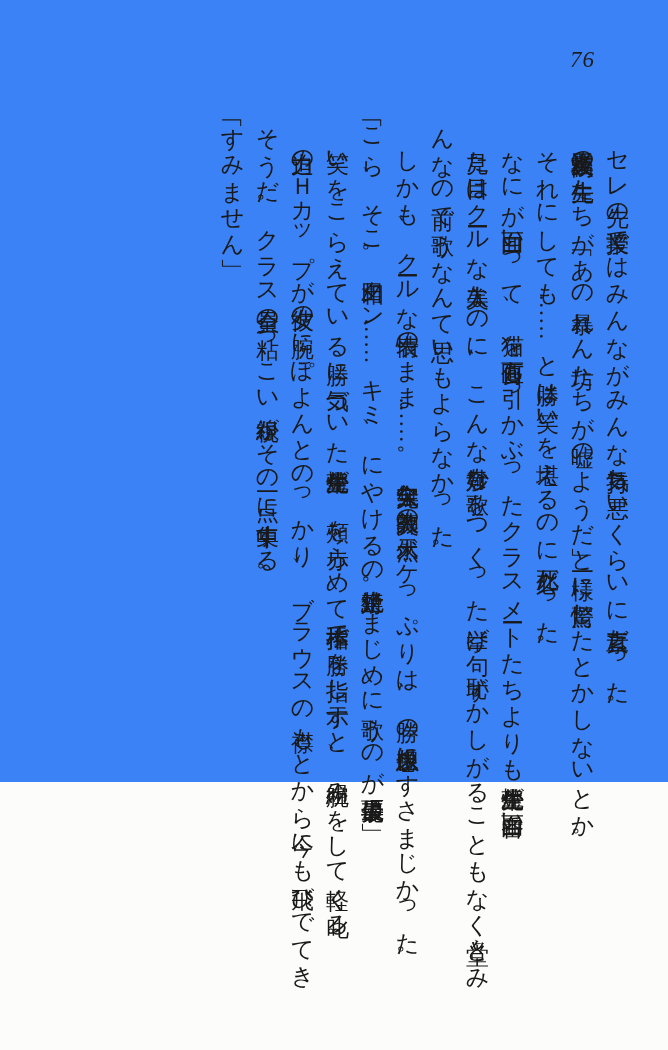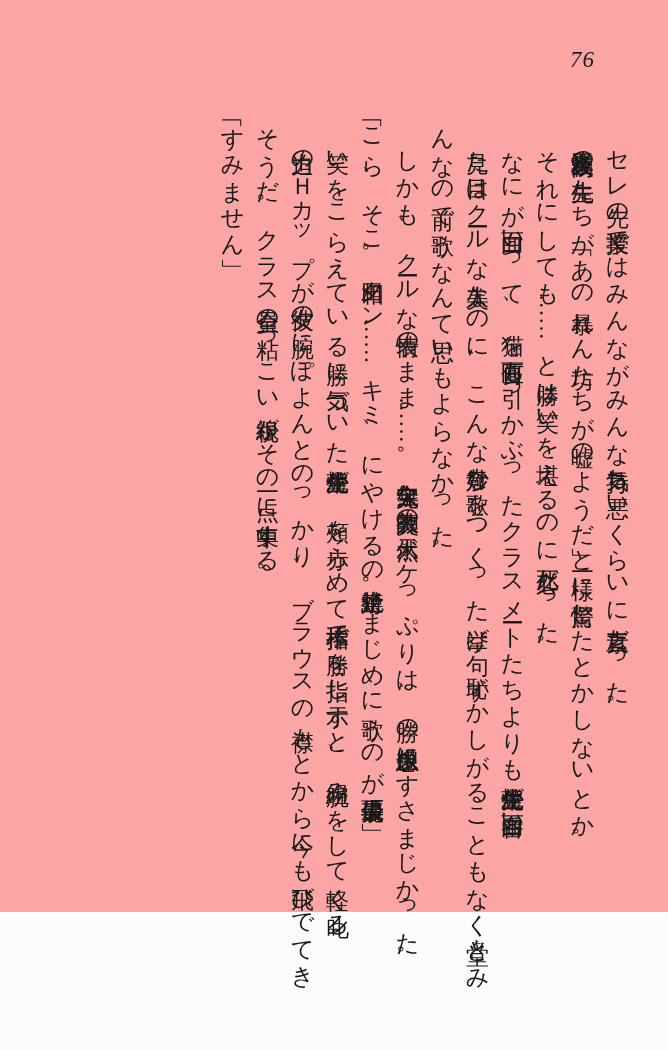--- a/index.html
+++ b/index.html
@@ -9,22 +9,22 @@
   body {
     width: 668px;
     height: 1050px;
     background: #fcfcfa;
     overflow: hidden;
     font-family: "Liberation Serif", "DejaVu Serif", serif;
   }
   .page {
     position: relative;
     width: 668px;
-    height: 912px;
-    background: #fca5a5;
+    height: 782px;
+    background: #3b82f6;
     text-decoration: underline;
   }
   .page-number {
     position: absolute;
     top: 46px;
     left: 570px;
     font-size: 23px;
     font-style: italic;
     color: #1e1e1e;
     letter-spacing: 1px;

